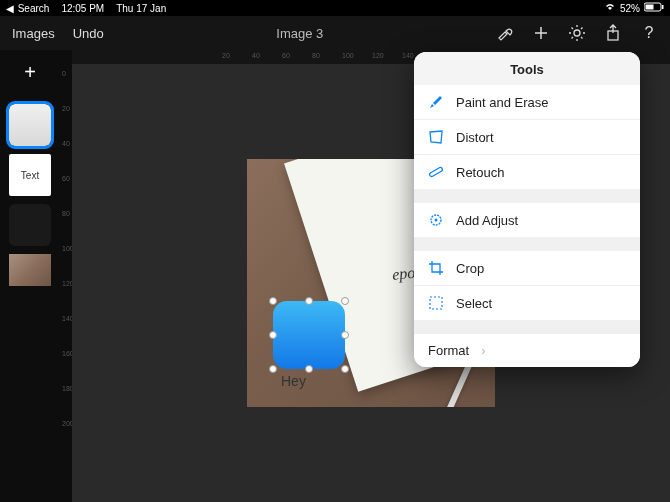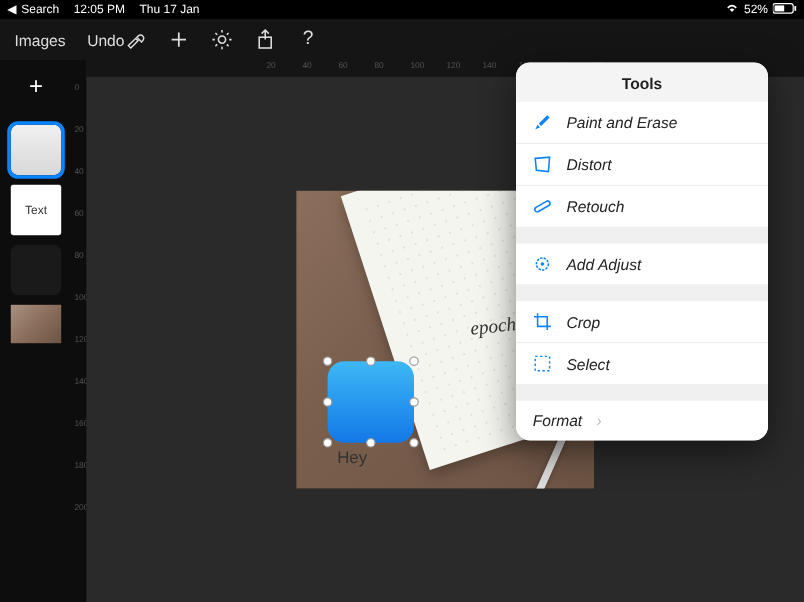--- a/index.html
+++ b/index.html
@@ -47,24 +47,24 @@
 
 .blue-shape { position: absolute; left: 26px; top: 142px; width: 72px; height: 68px; background: linear-gradient(180deg, #3db8f5 0%, #1378e8 100%); border-radius: 14px; }
 .handle { position: absolute; width: 8px; height: 8px; background: #fff; border-radius: 50%; border: 1px solid #999; }
 .h-tl { left: -4px; top: -4px; } .h-tm { left: 50%; top: -4px; margin-left: -4px; } .h-tr { right: -4px; top: -4px; }
 .h-ml { left: -4px; top: 50%; margin-top: -4px; } .h-mr { right: -4px; top: 50%; margin-top: -4px; }
 .h-bl { left: -4px; bottom: -4px; } .h-bm { left: 50%; bottom: -4px; margin-left: -4px; } .h-br { right: -4px; bottom: -4px; }
 
 .hey-label { position: absolute; left: 34px; bottom: 18px; font-size: 14px; color: #333; }
 
 
-.popover { position: absolute; top: 52px; right: 30px; width: 210px; background: #f4f4f4; border-radius: 12px; box-shadow: 0 8px 28px rgba(0,0,0,0.5); overflow: hidden; font-size: 13px; color: #222; }
+.popover { position: absolute; top: 52px; right: 30px; width: 226px; background: #f4f4f4; border-radius: 12px; box-shadow: 0 8px 28px rgba(0,0,0,0.5); overflow: hidden; font-size: 13px; color: #222; }
 .popover::before { content: ""; position: absolute; top: -8px; right: 93px; border: 8px solid transparent; border-bottom-color: #f4f4f4; }
 .pop-title { text-align: center; font-weight: 600; padding: 10px 0 8px; background: #f4f4f4; }
-.pop-section { background: #fff; font-style: italic; }
+.pop-section { background: #fff; }
 .pop-item { display: flex; align-items: center; gap: 12px; padding: 9px 14px; border-bottom: 1px solid #eee; cursor: pointer; }
 .pop-item:last-child { border-bottom: none; }
 .pop-gap { height: 14px; background: #f0f0f0; }
 .pop-icon { width: 16px; height: 16px; display: inline-flex; align-items: center; justify-content: center; color: #0a84ff; flex-shrink: 0; }
 .pop-item.format { }
 .chev { color: #bbb; }
 </style>
 </head>
 <body>
 
@@ -89,20 +89,23 @@
           <rect x="18" y="3" width="1.5" height="4" fill="#fff"></rect>
         </svg>
     </span>
   </div>
 </div>
 
 <div class="top-toolbar">
   <div class="tb-left">
     <span class="tb-btn">Images</span>
     <span class="tb-btn">Undo</span>
+  </div>
+  <div class="tb-center">
+    <span>Image 3</span>
   </div>
   <div class="tb-right">
     <span class="tb-icon">
       <svg width="18" height="18" viewBox="0 0 18 18">
           <path d="M3 14 L9 8 L11 10 L5 16 Z M10 7 Q13 4 15 6 Q17 8 14 11 Z" fill="none" stroke="#ddd" stroke-width="1.2"></path>
         </svg>
     </span>
     <span class="tb-icon">
       <svg width="18" height="18" viewBox="0 0 18 18">
           <path d="M9 3 V15 M3 9 H15" stroke="#ddd" stroke-width="1.5"></path>

